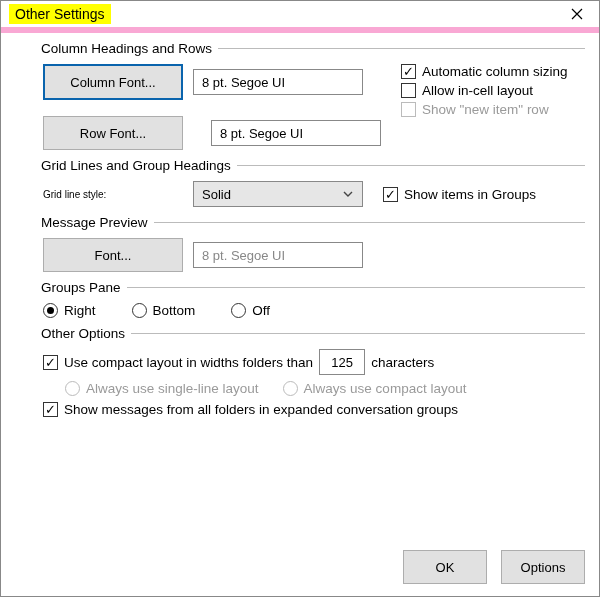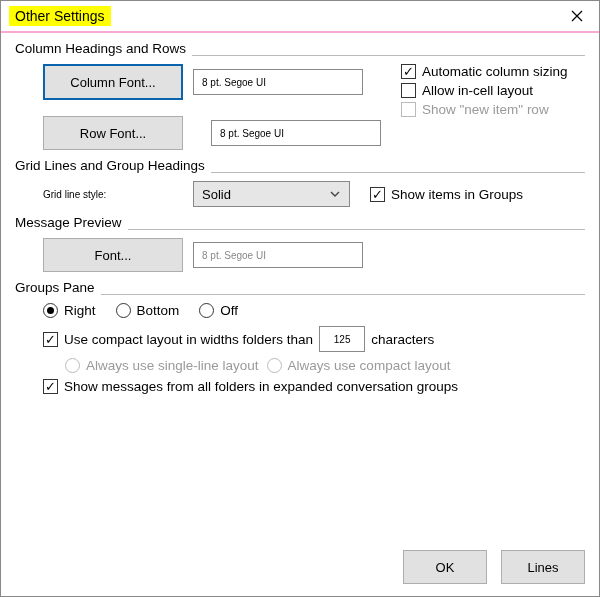--- a/index.html
+++ b/index.html
@@ -19,21 +19,21 @@
     height: 597px;
     display: flex;
     flex-direction: column;
     background: #fff;
   }
   .titlebar {
     display: flex;
     align-items: center;
     justify-content: space-between;
     height: 32px;
-    border-bottom: 2px solid #f9a8d4;
+    border-bottom: 6px solid #f9a8d4;
     padding-left: 8px;
   }
   .titlebar .title {
     background: #ffff00;
     padding: 2px 6px;
     font-size: 14px;
   }
   .titlebar .close {
     width: 44px;
     height: 100%;
@@ -45,23 +45,24 @@
     cursor: default;
   }
   .content {
     flex: 1;
     padding: 8px 14px 4px 14px;
     overflow: hidden;
   }
   .group { margin-bottom: 8px; }
   .group-header {
     display: flex;
-    align-items: flex-end;
+    align-items: center;
     margin-bottom: 8px;
     white-space: nowrap;
+    margin-left: 26px;
   }
   .group-header .label {
     font-size: 13.5px;
     color: #000;
     margin-right: 6px;
   }
   .group-header .line {
     flex: 1;
     height: 1px;
     background: #bbb;
@@ -84,34 +85,34 @@
   .btn.focused { border: 2px solid #0a64ad; }
   .btn-footer { width: 84px; height: 28px; }
 
   .textbox {
     border: 1px solid #888;
     background: #fff;
     height: 26px;
     display: inline-flex;
     align-items: center;
     padding: 0 8px;
-    font-size: 10px;
+    font-size: 13px;
     width: 170px;
   }
   .textbox.small { width: 46px; justify-content: center; padding: 8px 2px; }
   .textbox.disabled { color: #888; }
 
   .select {
     border: 1px solid #888;
     background: #e6e6e6;
     height: 26px;
     display: inline-flex;
     align-items: center;
     padding: 0 8px;
-    width: 157px;
+    width: 170px;
     position: relative;
     font-size: 13px;
   }
   .select .chev {
     position: absolute;
     right: 8px;
     top: 50%;
     transform: translateY(-50%);
   }
 
@@ -256,63 +257,67 @@
         <span style="width:10px"></span>
         <span class="textbox disabled">8 pt. Segoe UI</span>
       </div>
     </div>
 
     <div class="group">
       <div class="group-header">
         <span class="label">Groups Pane</span>
         <span class="line"></span>
       </div>
-      <div class="row indent" style="gap:20px">
+      <div class="row indent" style="gap:36px">
         <label class="radio-row">
           <span class="radio">
               <span class="dot"></span>
             </span>
           <span>Right</span>
         </label>
         <label class="radio-row">
           <span class="radio"></span>
           <span>Bottom</span>
         </label>
         <label class="radio-row">
           <span class="radio"></span>
           <span>Off</span>
         </label>
       </div>
     </div>
 
     <div class="group">
+      <div class="group-header">
+        <span class="label">Other Options</span>
+        <span class="line"></span>
+      </div>
       <div class="stack indent">
         <label class="check-row inline">
           <span class="checkbox">✓</span>
           <span>Use compact layout in widths folders than</span>
           <span class="textbox small">125</span>
           <span>characters</span>
         </label>
-        <div class="row" style="gap:8px; padding-left:22px">
+        <div class="row" style="gap:24px; padding-left:22px">
           <label class="radio-row disabled">
             <span class="radio disabled"></span>
             <span>Always use single-line layout</span>
           </label>
           <label class="radio-row disabled">
             <span class="radio disabled"></span>
             <span>Always use compact layout</span>
           </label>
         </div>
         <label class="check-row">
           <span class="checkbox">✓</span>
           <span>Show messages from all folders in expanded conversation groups</span>
         </label>
       </div>
     </div>
 
   </div>
 
   <div class="footer">
     <span class="btn btn-footer">OK</span>
-    <span class="btn btn-footer">Lines</span>
+    <span class="btn btn-footer">Options</span>
   </div>
 
 </div>
 
 </body></html>

